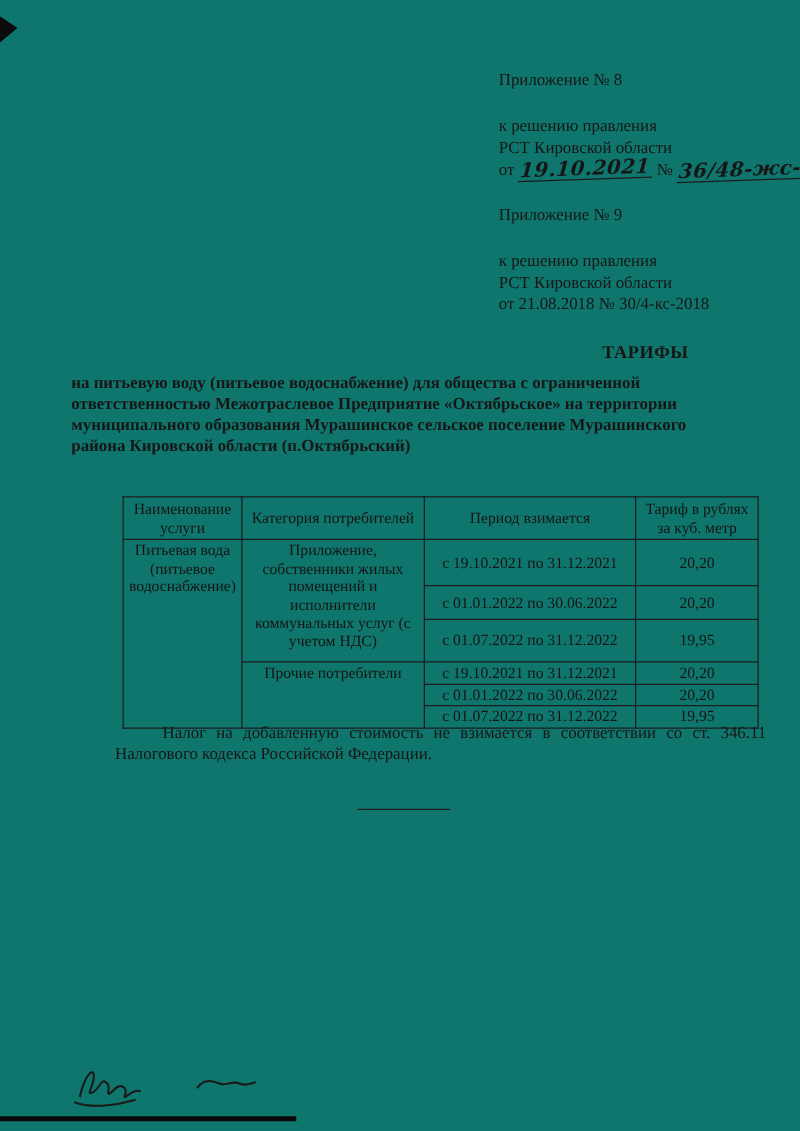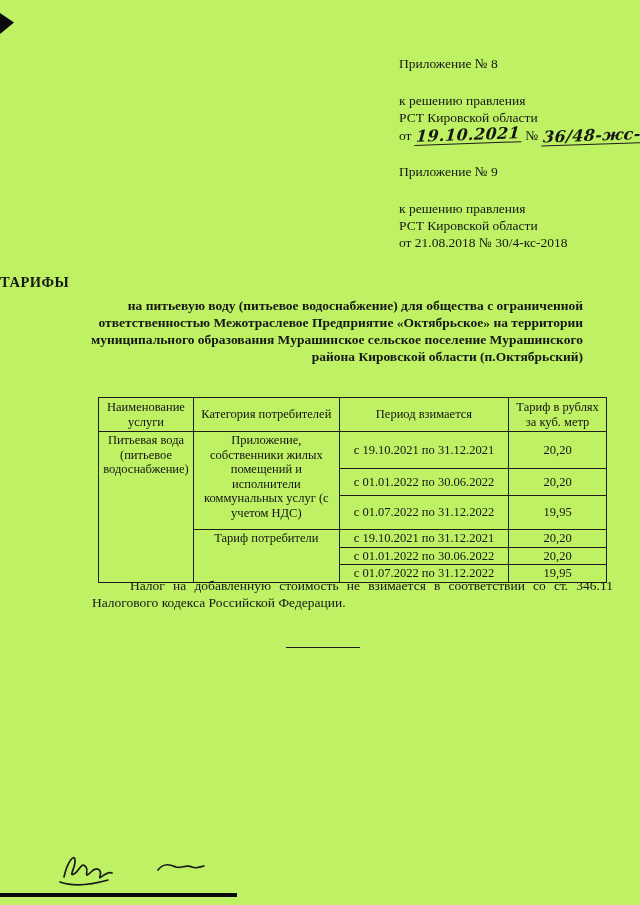--- a/index.html
+++ b/index.html
@@ -1,21 +1,21 @@
 <!DOCTYPE html>
 <html><head>
 <meta charset="utf-8">
 <style>
   * { margin:0; padding:0; box-sizing:border-box; }
   html, body { background:#ffffff; }
   .page {
     position:relative;
     width:640px; height:905px;
     margin:0 auto;
-    background:#bef264;
+    background:#0f766e;
     font-family:"Liberation Serif", serif;
     color:#161616;
     overflow:hidden;
   }
   .abs { position:absolute; }
 
   
   .corner-mark {
     left:0; top:13px; width:14px; height:21px;
     background:#0b0b0b;
@@ -36,26 +36,26 @@
     transform:rotate(-2deg) skewX(-6deg);
     border-bottom:1.2px solid #1c1c1c;
     padding:0 2px 0 1px;
     white-space:nowrap;
   }
   .date-line { white-space:nowrap; }
 
   
   .doc-title {
     left:0; top:274px; width:551px;
-    text-align:left; font-weight:bold;
+    text-align:right; font-weight:bold;
     font-size:14.5px; letter-spacing:0.5px;
   }
   .doc-subtitle {
     left:57px; top:297px; width:526px;
-    text-align:right; font-weight:bold;
+    text-align:left; font-weight:bold;
     font-size:13.5px; line-height:17px;
   }
 
   
   table.tariff-table {
     position:absolute; left:98px; top:397px; width:509px;
     border-collapse:collapse;
     font-size:12.5px; line-height:14.5px;
     color:#141414;
   }
@@ -153,21 +153,21 @@
       </tr>
       <tr class="row-b">
         <td class="period-cell">с 01.01.2022 по 30.06.2022</td>
         <td class="tariff-cell">20,20</td>
       </tr>
       <tr class="row-c">
         <td class="period-cell">с 01.07.2022 по 31.12.2022</td>
         <td class="tariff-cell">19,95</td>
       </tr>
       <tr class="row-s">
-        <td rowspan="3" class="category-cell">Тариф потребители</td>
+        <td rowspan="3" class="category-cell">Прочие потребители</td>
         <td class="period-cell">с 19.10.2021 по 31.12.2021</td>
         <td class="tariff-cell">20,20</td>
       </tr>
       <tr class="row-s">
         <td class="period-cell">с 01.01.2022 по 30.06.2022</td>
         <td class="tariff-cell">20,20</td>
       </tr>
       <tr class="row-s">
         <td class="period-cell">с 01.07.2022 по 31.12.2022</td>
         <td class="tariff-cell">19,95</td>

